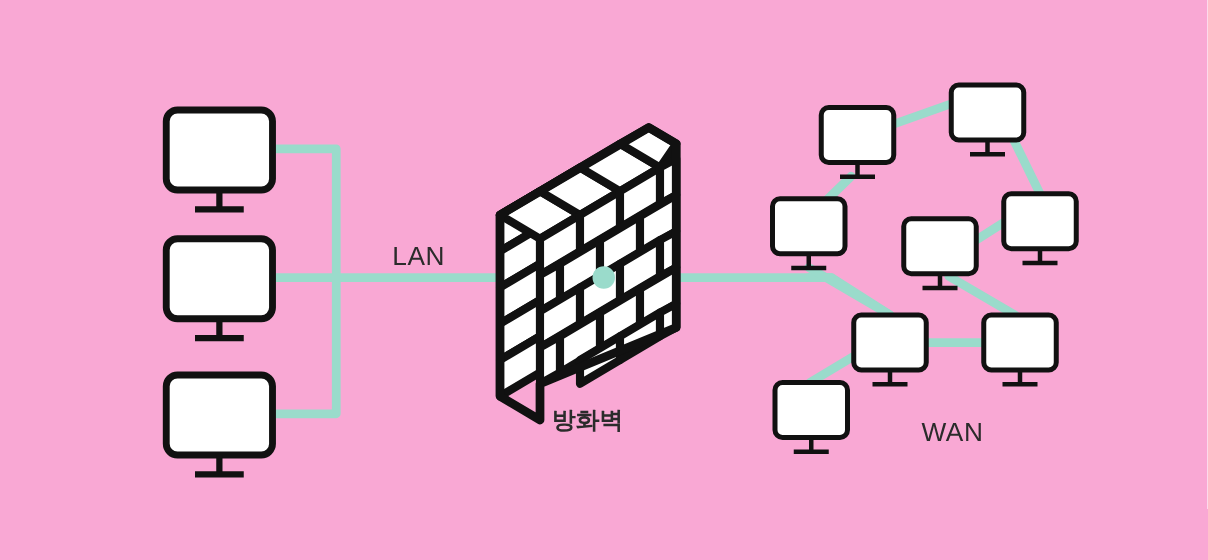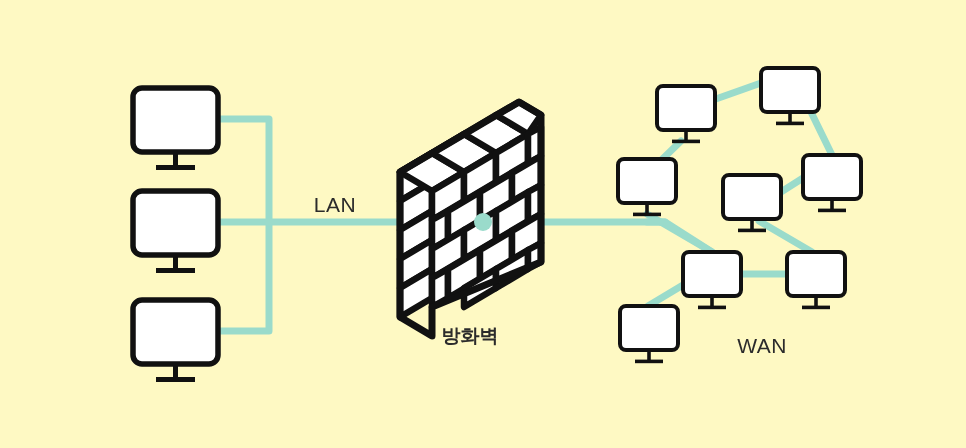--- a/index.html
+++ b/index.html
@@ -8,21 +8,21 @@
     padding: 0;
     background: #ffffff;
   }
   body {
     font-family: "Liberation Sans", "DejaVu Sans", sans-serif;
   }
   #stage {
     position: relative;
     width: 966px;
     height: 448px;
-    background: #fef9c3;
+    background: #f9a8d4;
     overflow: hidden;
   }
   #diagram-svg {
     position: absolute;
     left: 0;
     top: 0;
     width: 966px;
     height: 448px;
     display: block;
   }

